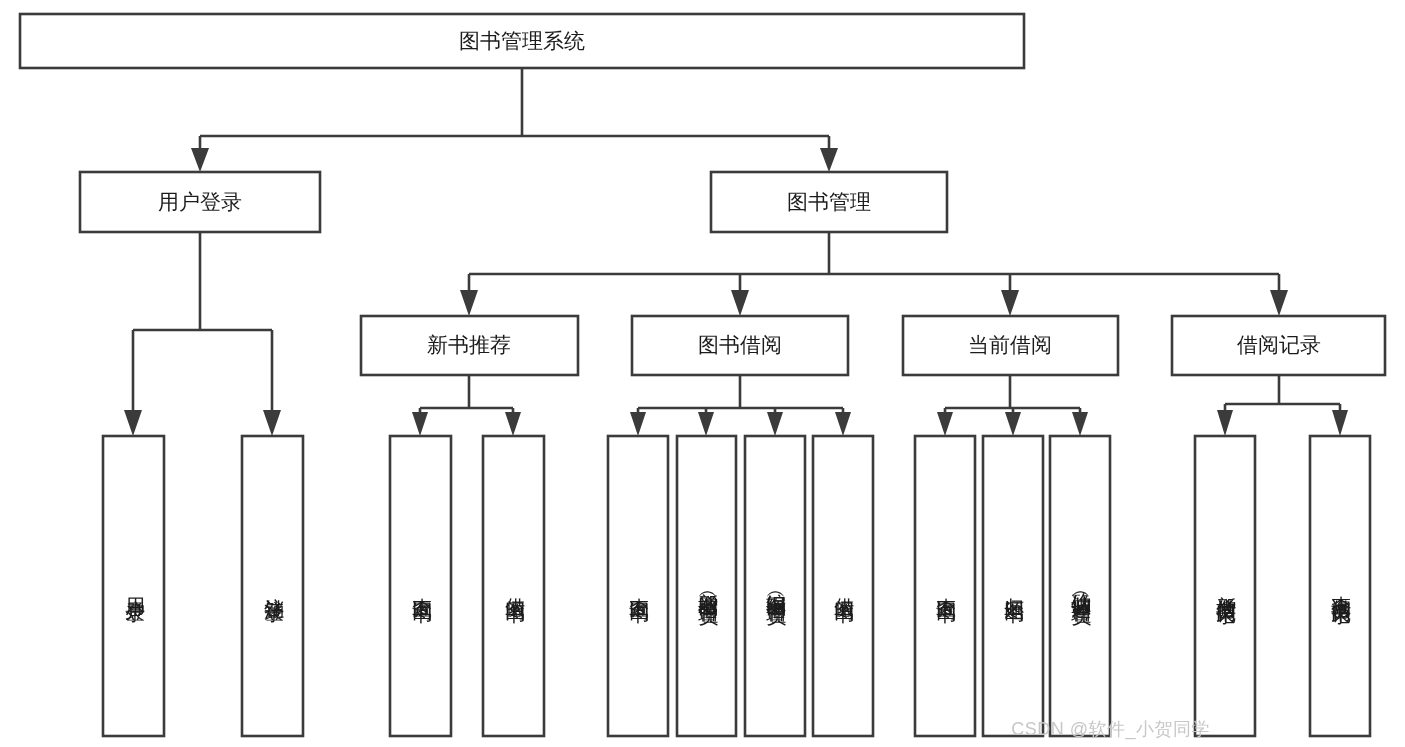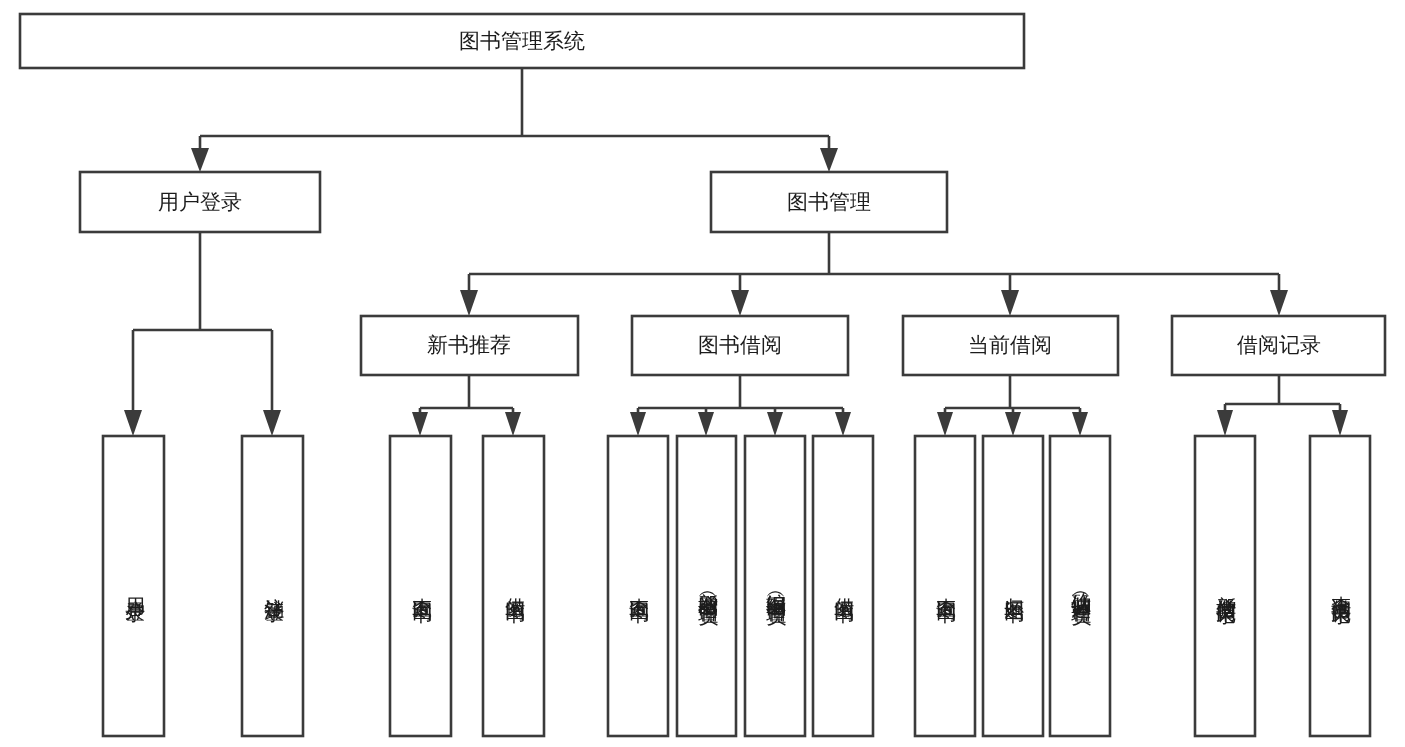--- a/index.html
+++ b/index.html
@@ -238,14 +238,15 @@
       <text class="node-label-v" x="1225" y="586">新增借阅记录</text>
     </g>
 
     <g>
       <rect class="node-box" x="1310" y="436" width="60" height="300"></rect>
       <text class="node-label-v" x="1340" y="586">查询借阅记录</text>
     </g>
 
   </svg>
 
+  <div class="watermark">CSDN @软件_小贺同学</div>
 
 </div>
 
 </body></html>

